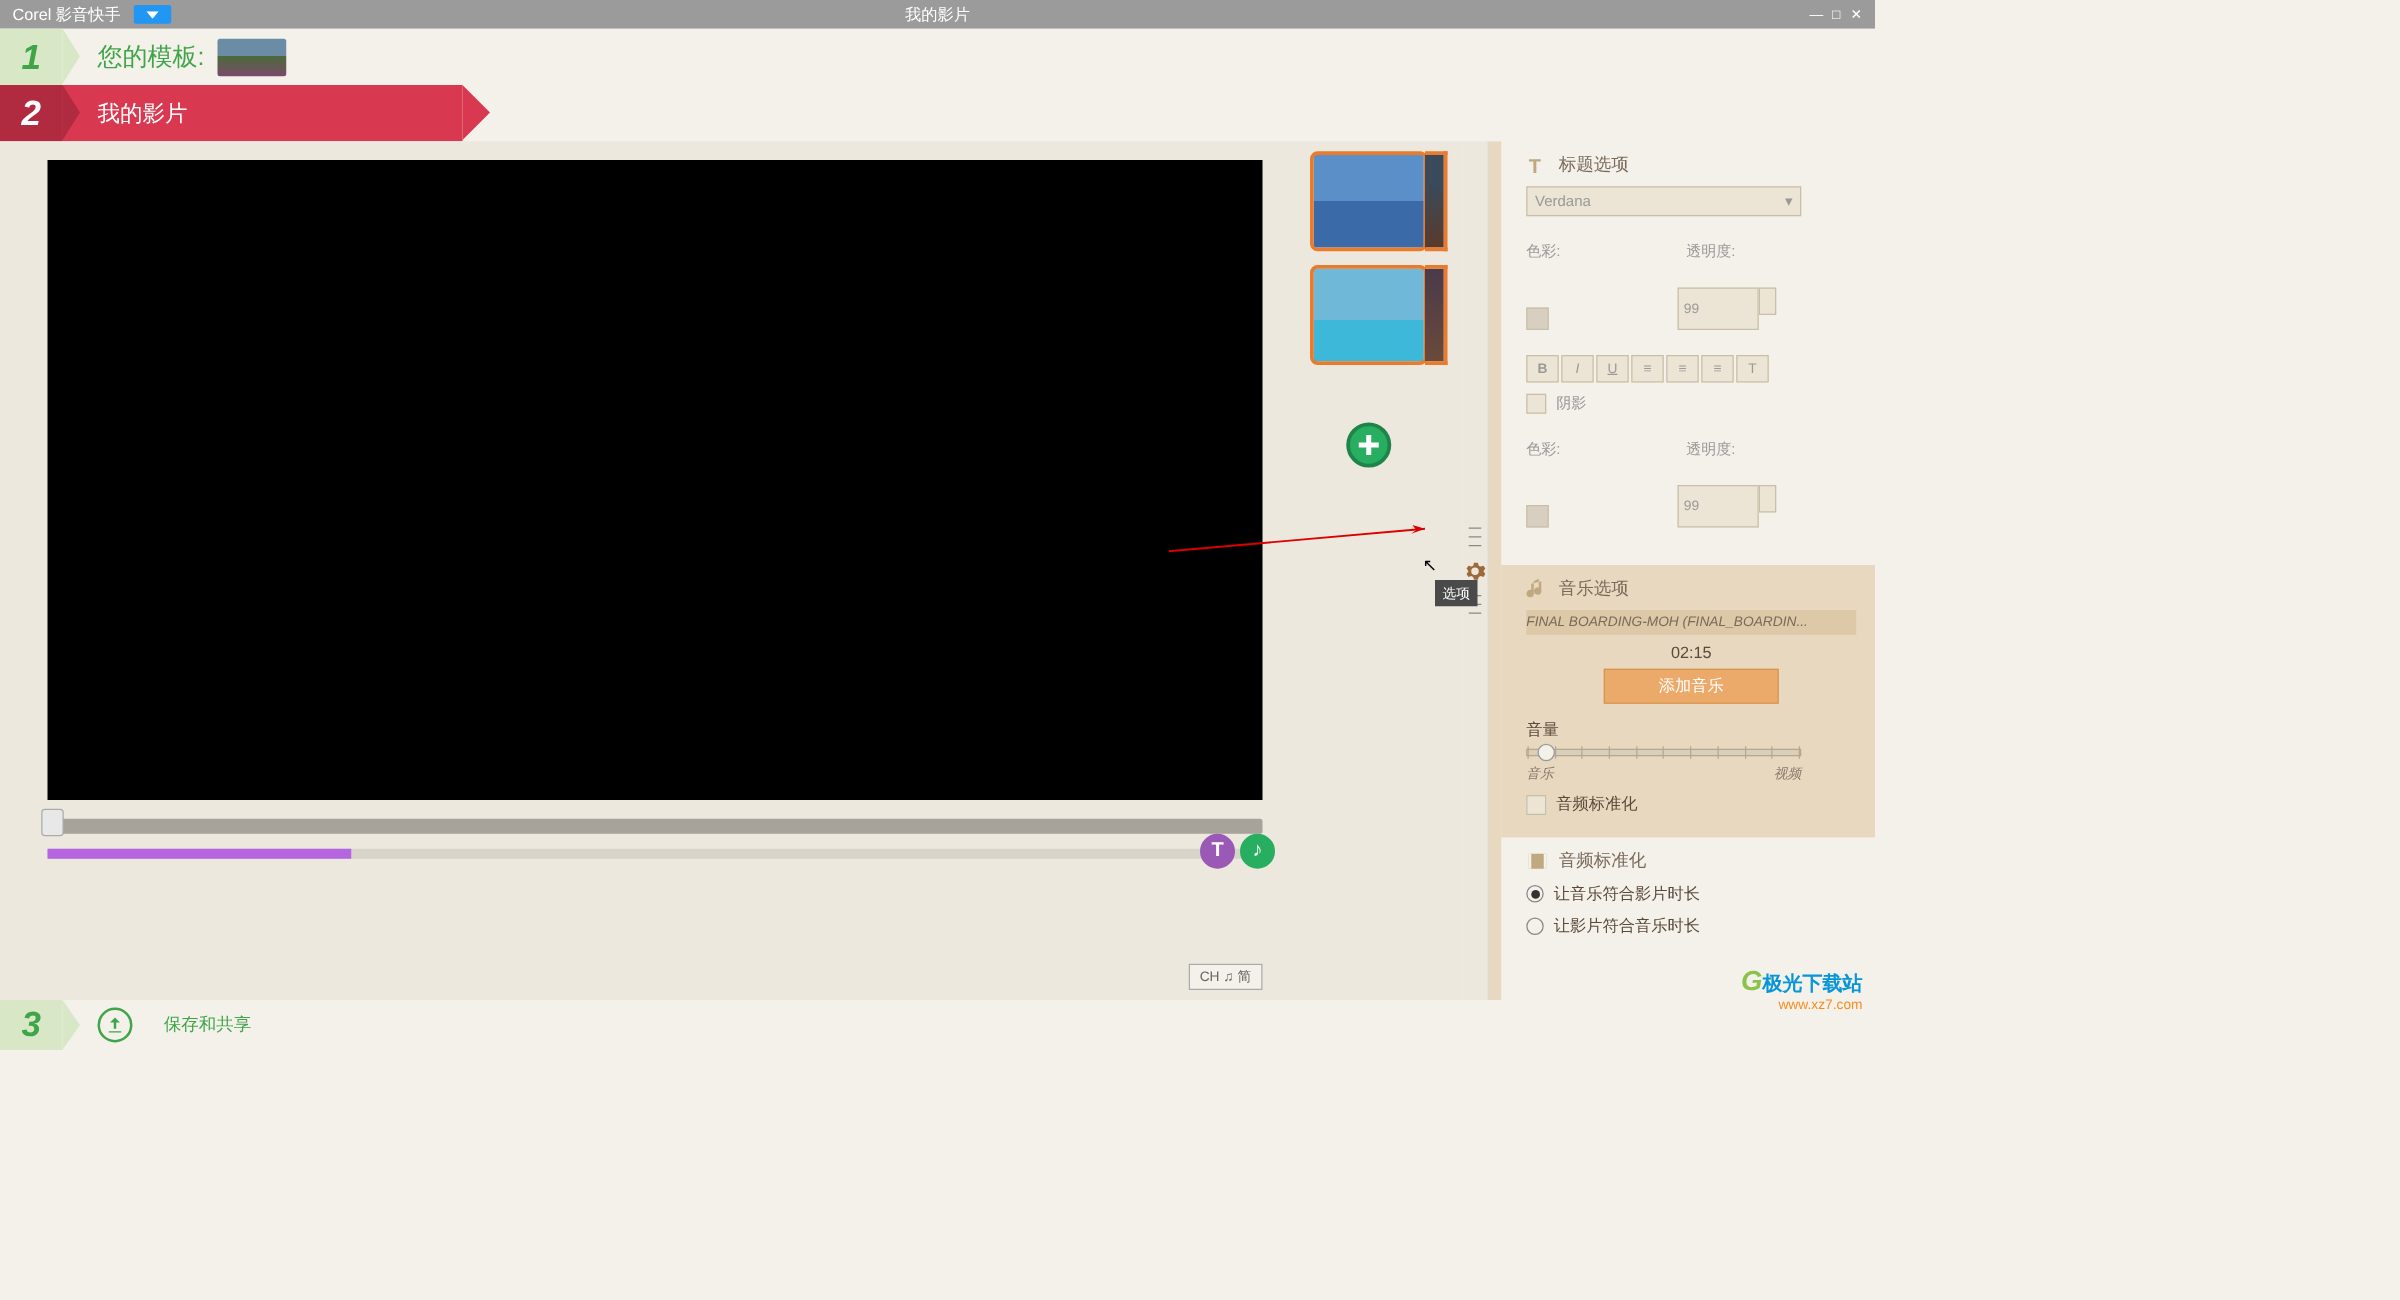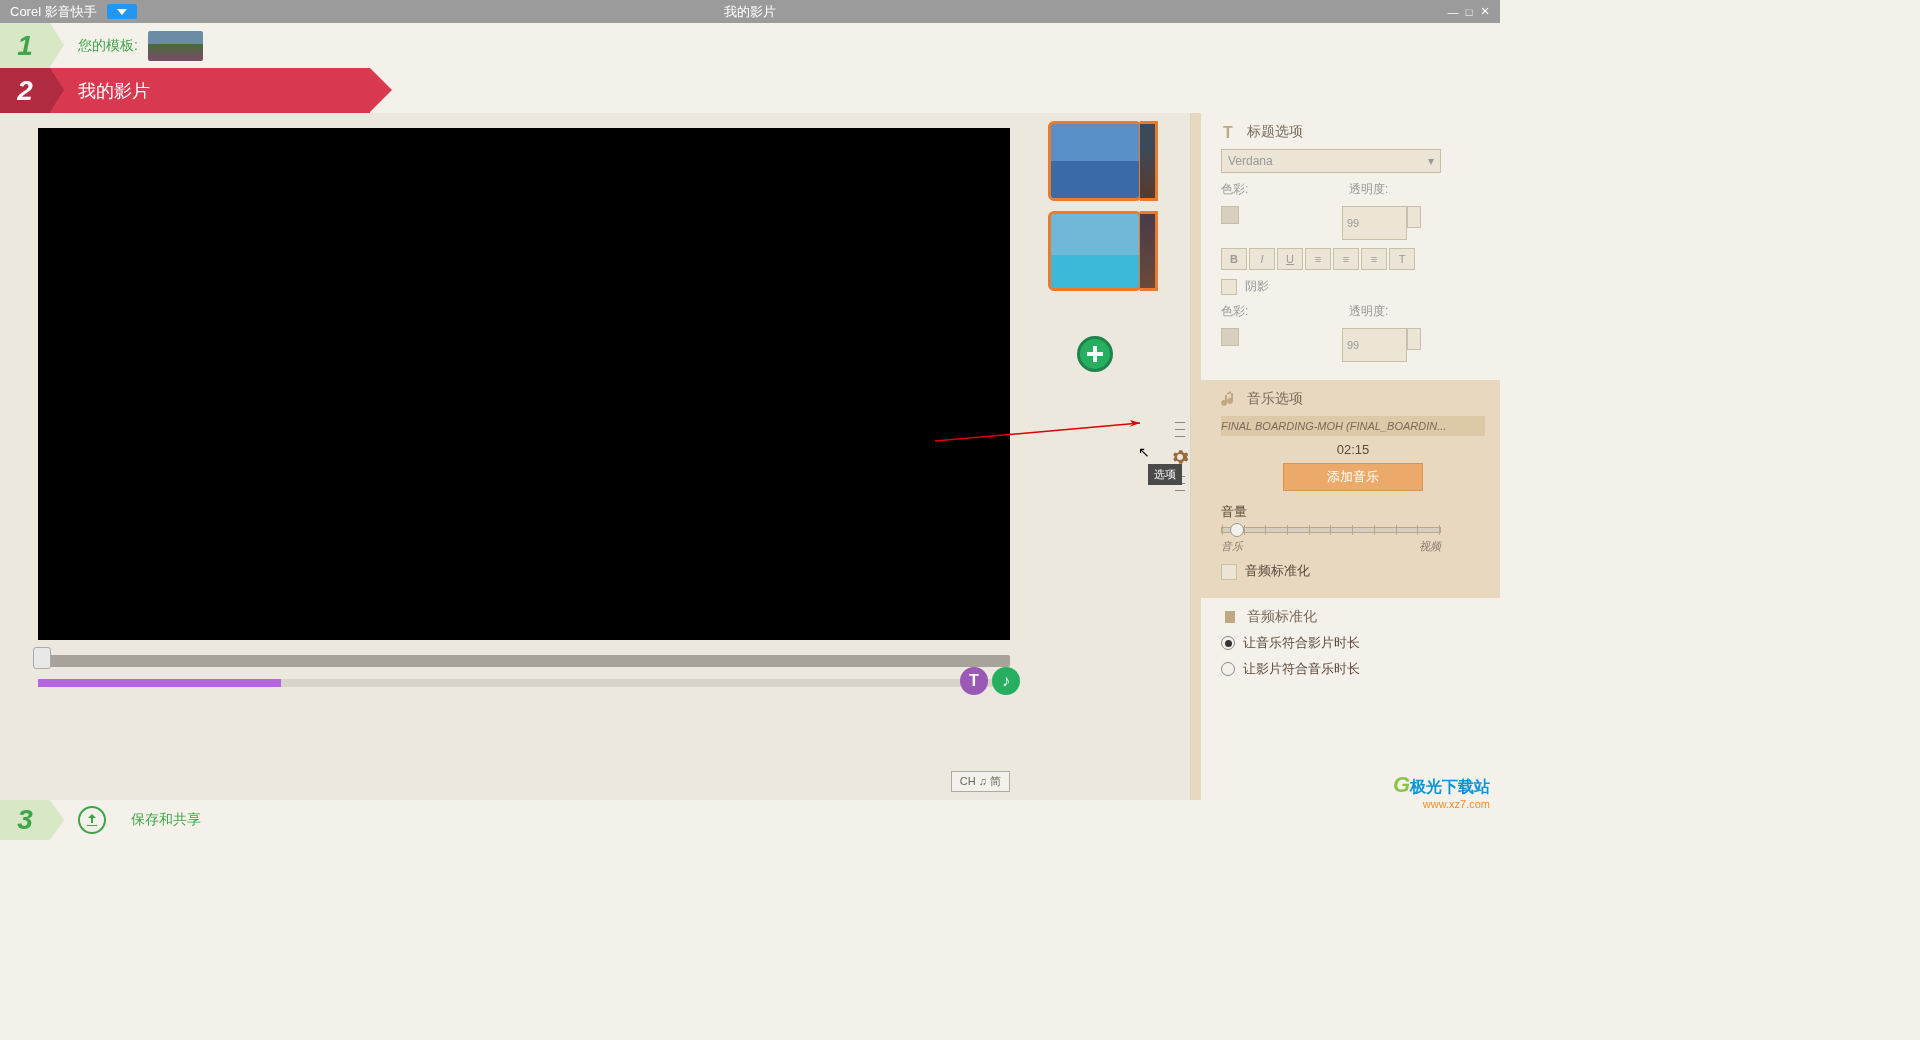--- a/index.html
+++ b/index.html
@@ -13,21 +13,21 @@
 .titlebar .project-name { position: absolute; left: 50%; transform: translateX(-50%); }
 .titlebar .window-controls { margin-left: auto; display: flex; gap: 2px; padding-right: 8px; }
 .titlebar .window-controls span { width: 14px; height: 14px; display: flex; align-items: center; justify-content: center; cursor: pointer; font-size: 11px; }
 
 
 .step-bar { height: 45px; display: flex; align-items: center; position: relative; }
 .step-num { width: 50px; height: 100%; display: flex; align-items: center; justify-content: center; font-size: 28px; font-weight: bold; font-style: italic; position: relative; }
 .step-num::after { content: ''; position: absolute; right: -14px; top: 0; border-left: 14px solid; border-top: 22.5px solid transparent; border-bottom: 22.5px solid transparent; }
 .step1 .step-num { background: #d8e8c7; color: #3fa548; }
 .step1 .step-num::after { border-left-color: #d8e8c7; }
-.step1 .step-label { color: #3fa548; margin-left: 28px; font-size: 14px; }
+.step1 .step-label { color: #3fa548; margin-left: 28px; font-size: 20px; }
 .step1 .template-thumb { width: 55px; height: 30px; margin-left: 10px; background: linear-gradient(to bottom, #6b8ca5 45%, #4a6b3a 45%, #7a4a6a); border-radius: 2px; }
 .step-bar.step1 { background: #f4f1eb; height: 45px; }
 
 .step2 { height: 45px; }
 .step2 .banner { background: #d83951; color: #fff; height: 100%; width: 370px; display: flex; align-items: center; position: relative; }
 .step2 .banner::after { content: ''; position: absolute; right: -22px; top: 0; border-left: 22px solid #d83951; border-top: 22.5px solid transparent; border-bottom: 22.5px solid transparent; }
 .step2 .step-num { background: #b02a40; color: #fff; }
 .step2 .step-num::after { border-left-color: #b02a40; }
 .step2 .step-label { margin-left: 28px; font-size: 18px; }
 
@@ -77,21 +77,21 @@
 .divider .grip span { height: 1px; background: #888; }
 .gear-icon { width: 18px; height: 18px; color: #9b6a3a; margin: 8px 0; cursor: pointer; }
 
 
 .right-panel { width: 310px; background: #f4f1eb; border-left: 1px solid #d8d4ca; padding: 0; overflow-y: auto; position: relative; }
 .right-panel::before { content: ''; position: absolute; left: 0; top: 0; bottom: 0; width: 10px; background: #e8d8c0; }
 .section { margin-left: 15px; padding: 10px 15px; }
 .section-header { display: flex; align-items: center; gap: 8px; font-size: 14px; color: #7a6a5a; margin-bottom: 8px; }
 .section-icon { width: 18px; height: 18px; color: #c0a880; }
 .font-select { width: 220px; height: 24px; border: 1px solid #c8bfa8; background: #ece5d5; color: #999; font-size: 12px; padding: 0 6px; display: flex; align-items: center; justify-content: space-between; }
-.row { display: flex; align-items: flex-start; margin: 8px 0; gap: 8px; }
+.row { display: flex; align-items: flex-end; margin: 20px 0; gap: 8px; }
 .label { font-size: 12px; color: #999; width: 60px; }
 .label2 { font-size: 12px; color: #999; }
 .color-swatch { width: 18px; height: 18px; border: 1px solid #c8bfa8; background: #d8cfc0; }
 .num-input { width: 65px; height: 34px; border: 1px solid #c8bfa8; background: #ece5d5; display: flex; align-items: center; padding: 0 4px; font-size: 11px; color: #999; }
 .spinner { width: 14px; height: 22px; border: 1px solid #c8bfa8; background: #ece5d5; }
 .format-row { display: flex; gap: 2px; margin: 8px 0; }
 .fmt-btn { width: 26px; height: 22px; border: 1px solid #c8bfa8; background: #ece5d5; display: flex; align-items: center; justify-content: center; font-size: 11px; color: #999; cursor: pointer; }
 .checkbox-row { display: flex; align-items: flex-end; gap: 8px; margin: 8px 0; }
 .chk { width: 16px; height: 16px; border: 1px solid #c8bfa8; background: #ece5d5; }
 .section.music { background: #e8d8c0; margin-left: 10px; padding-left: 20px; border-radius: 0; }

